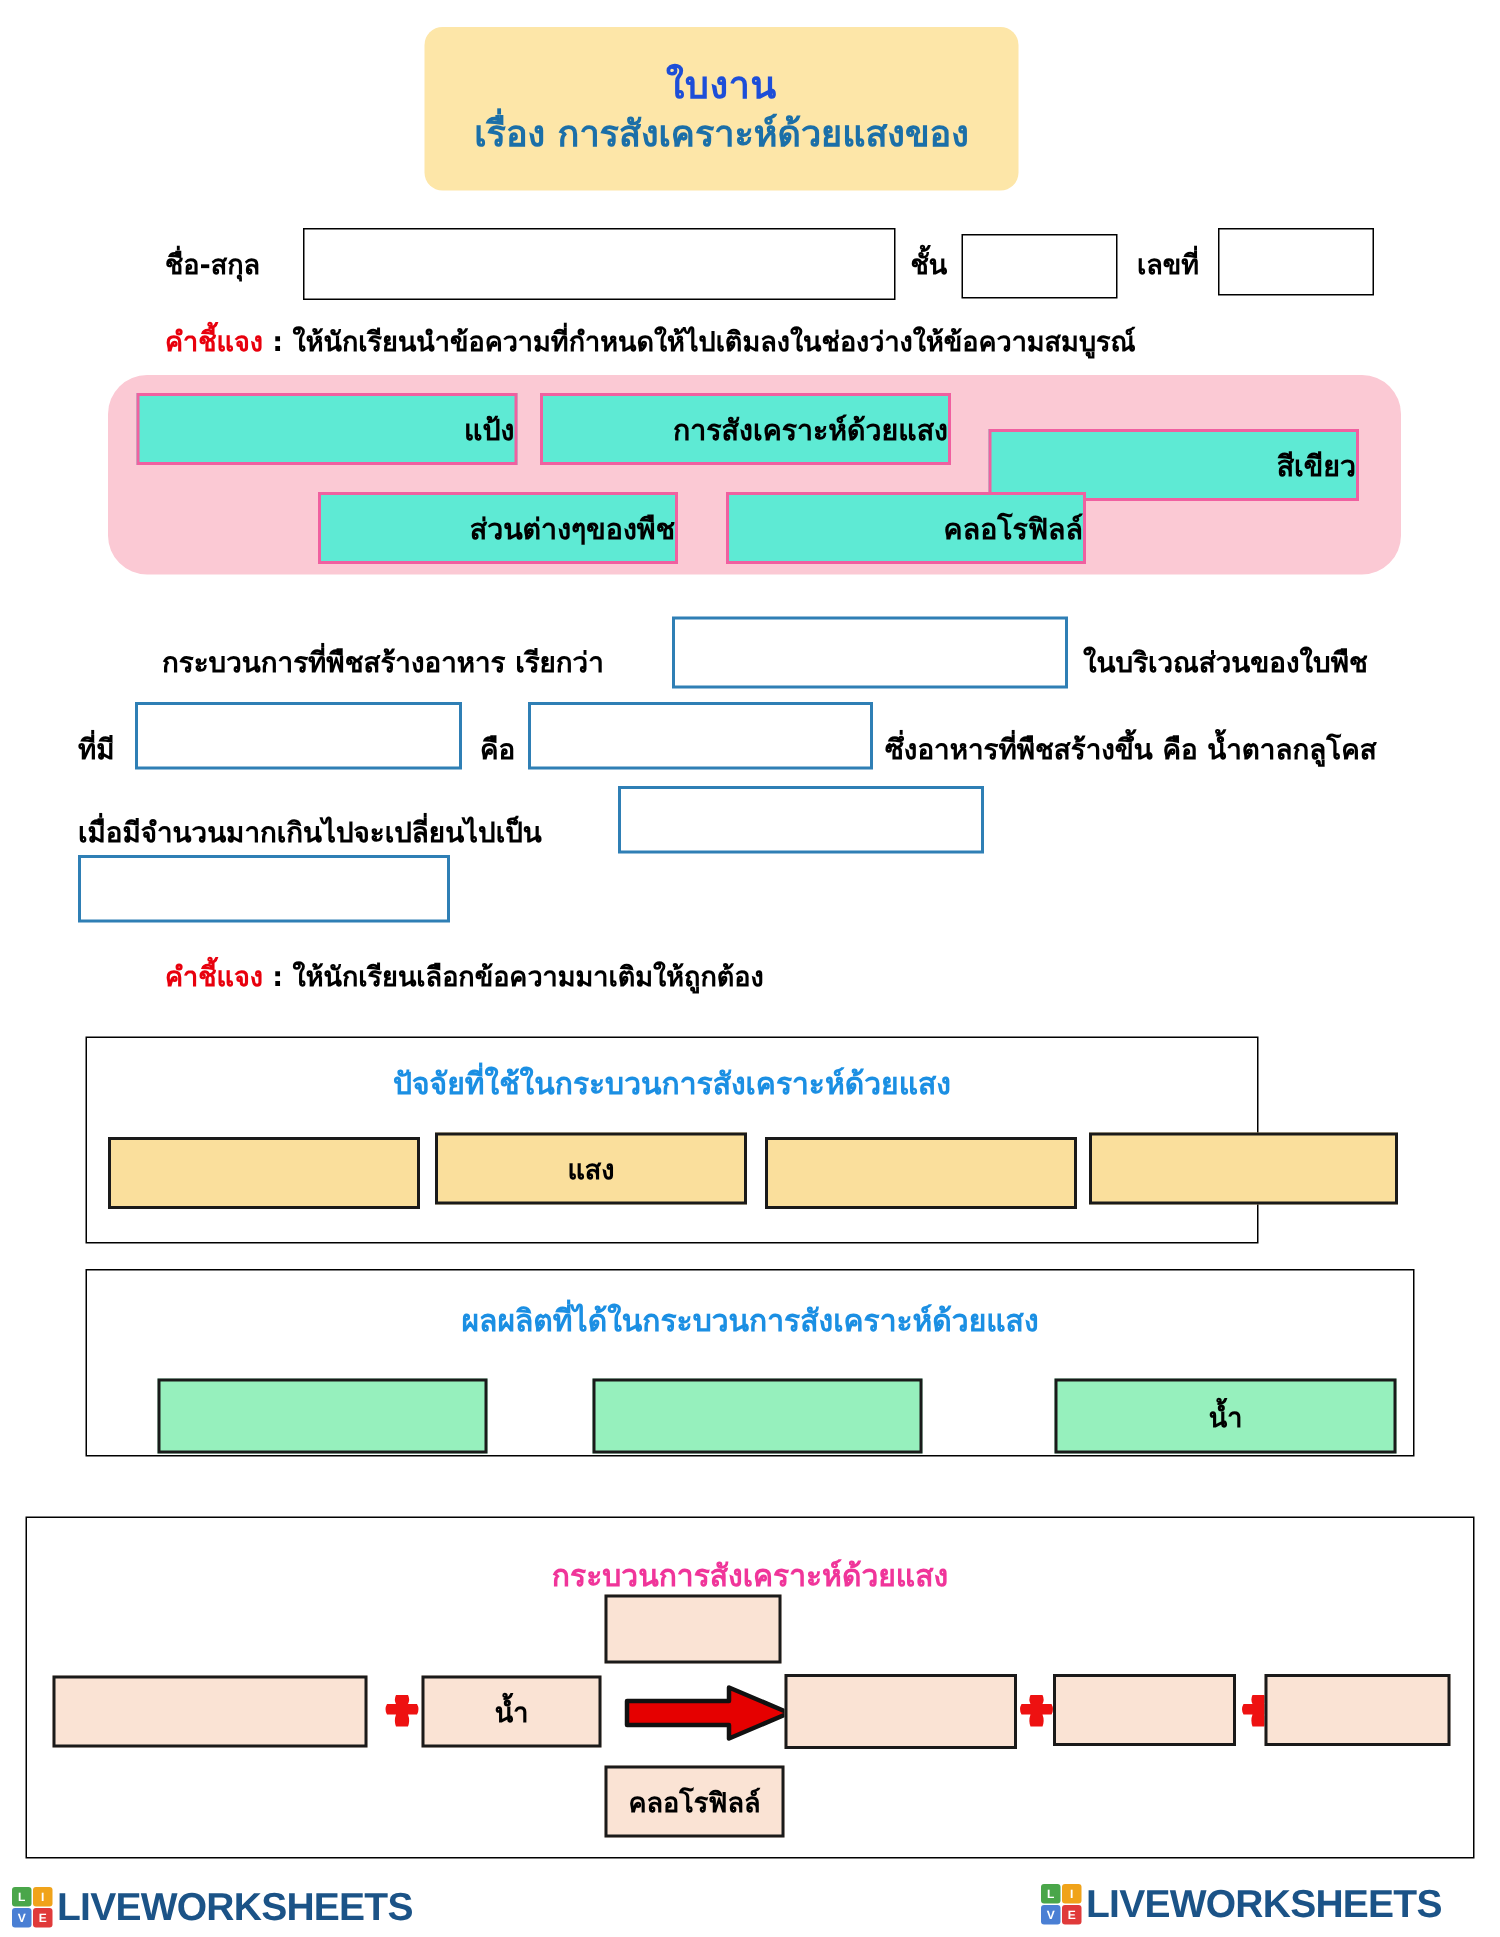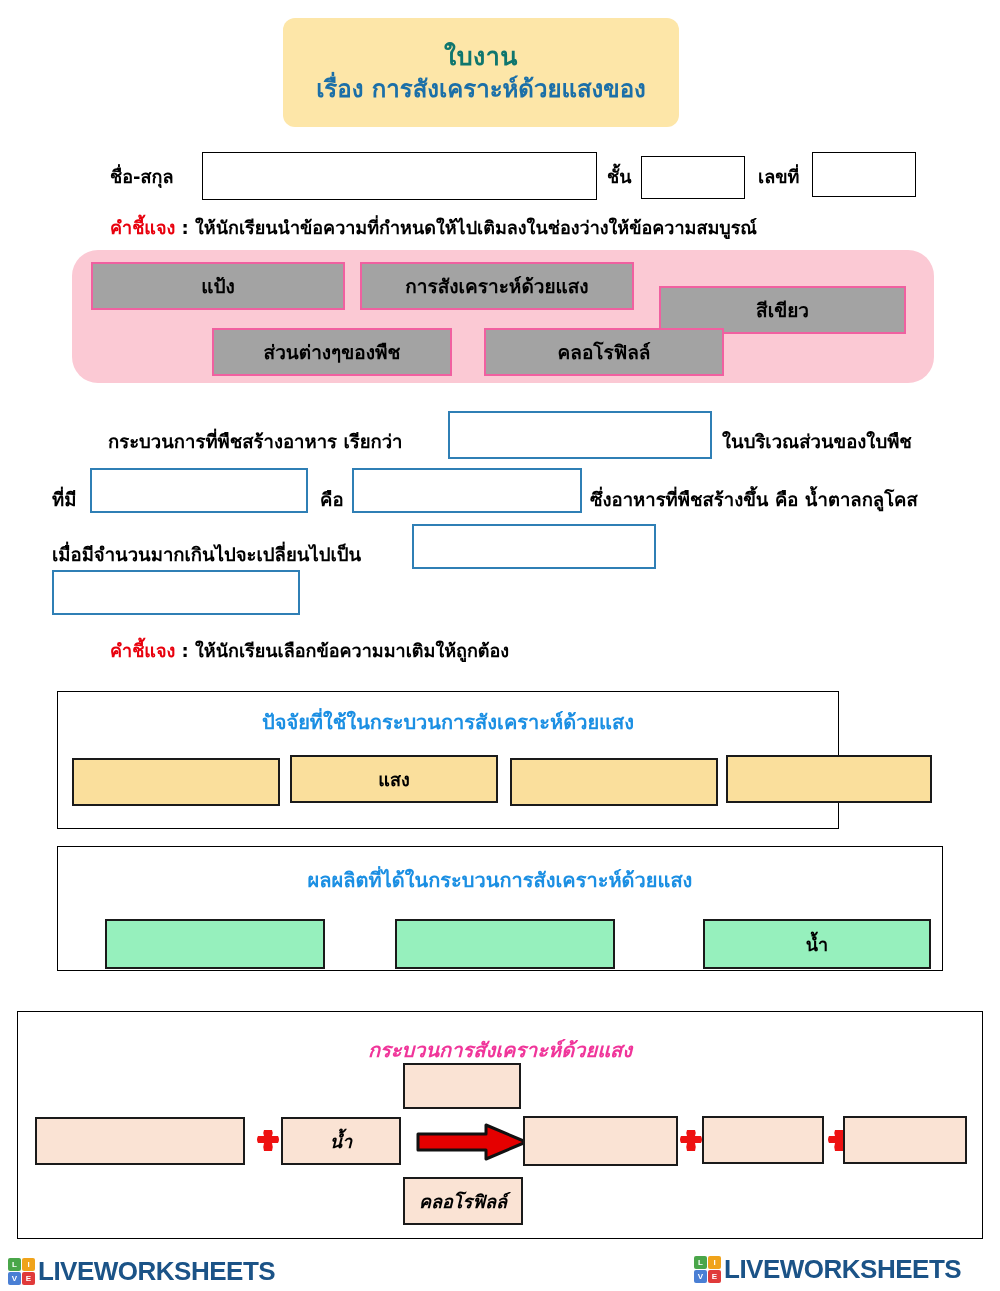--- a/index.html
+++ b/index.html
@@ -13,21 +13,21 @@
   .page{position:relative;width:1000px;height:1291px;}
 
   
   .title-banner{
     position:absolute;left:283px;top:18px;width:396px;height:109px;
     background:#fde6a8;border-radius:12px;
     display:flex;flex-direction:column;align-items:center;justify-content:center;
     gap:6px;
   }
   .title-line1{
-    color:#0f766e;font-weight:bold;font-size:25px;letter-spacing:0.5px;line-height:1.1;
+    color:#1d4ed8;font-weight:bold;font-size:25px;letter-spacing:0.5px;line-height:1.1;
   }
   .title-line2{
     color:#1b6fa8;font-weight:bold;font-size:24px;line-height:1.1;white-space:nowrap;
   }
 
   
   .name-row{position:absolute;left:110px;top:152px;width:810px;height:48px;}
   .lbl{
     position:absolute;font-size:18px;color:#000;font-weight:600;
     top:50%;transform:translateY(-50%);white-space:nowrap;
@@ -41,22 +41,22 @@
     position:absolute;font-size:18px;font-weight:600;white-space:nowrap;color:#000;
   }
   .instr .red{color:#e8000d;font-weight:bold;}
 
   
   .wordbank{
     position:absolute;left:72px;top:250px;width:862px;height:133px;
     background:#fbc9d4;border-radius:26px;
   }
   .wb-item{
-    position:absolute;background:#a3a3a3;border:2px solid #f060a0;box-sizing:border-box;
-    display:flex;align-items:center;justify-content:center;
+    position:absolute;background:#5eead4;border:2px solid #f060a0;box-sizing:border-box;
+    display:flex;align-items:center;justify-content:flex-end;
     font-size:19px;font-weight:600;color:#000;white-space:nowrap;
   }
 
   
   .para{position:absolute;left:0;top:405px;width:1000px;height:215px;}
   .ptxt{position:absolute;font-size:18.5px;font-weight:600;color:#000;white-space:nowrap;}
   .blank{
     position:absolute;border:2px solid #2f7fb5;background:#fff;box-sizing:border-box;
   }
 
@@ -182,21 +182,21 @@
       <span></span>
     </div>
     <div class="cell green" style="left:337px;top:72px;width:220px;height:50px;">
       <span></span>
     </div>
     <div class="cell green" style="left:645px;top:72px;width:228px;height:50px;">
       <span>น้ำ</span>
     </div>
   </div>
 
-  <div class="frame" style="left:17px;top:1011px;width:966px;height:228px;font-style:italic;">
+  <div class="frame" style="left:17px;top:1011px;width:966px;height:228px;">
     <div class="frame-title pink" style="top:22px;">กระบวนการสังเคราะห์ด้วยแสง</div>
 
     <div class="cell peach" style="left:385px;top:51px;width:118px;height:46px;">
       <span></span>
     </div>
 
     <div class="cell peach" style="left:17px;top:105px;width:210px;height:48px;">
       <span></span>
     </div>
 

